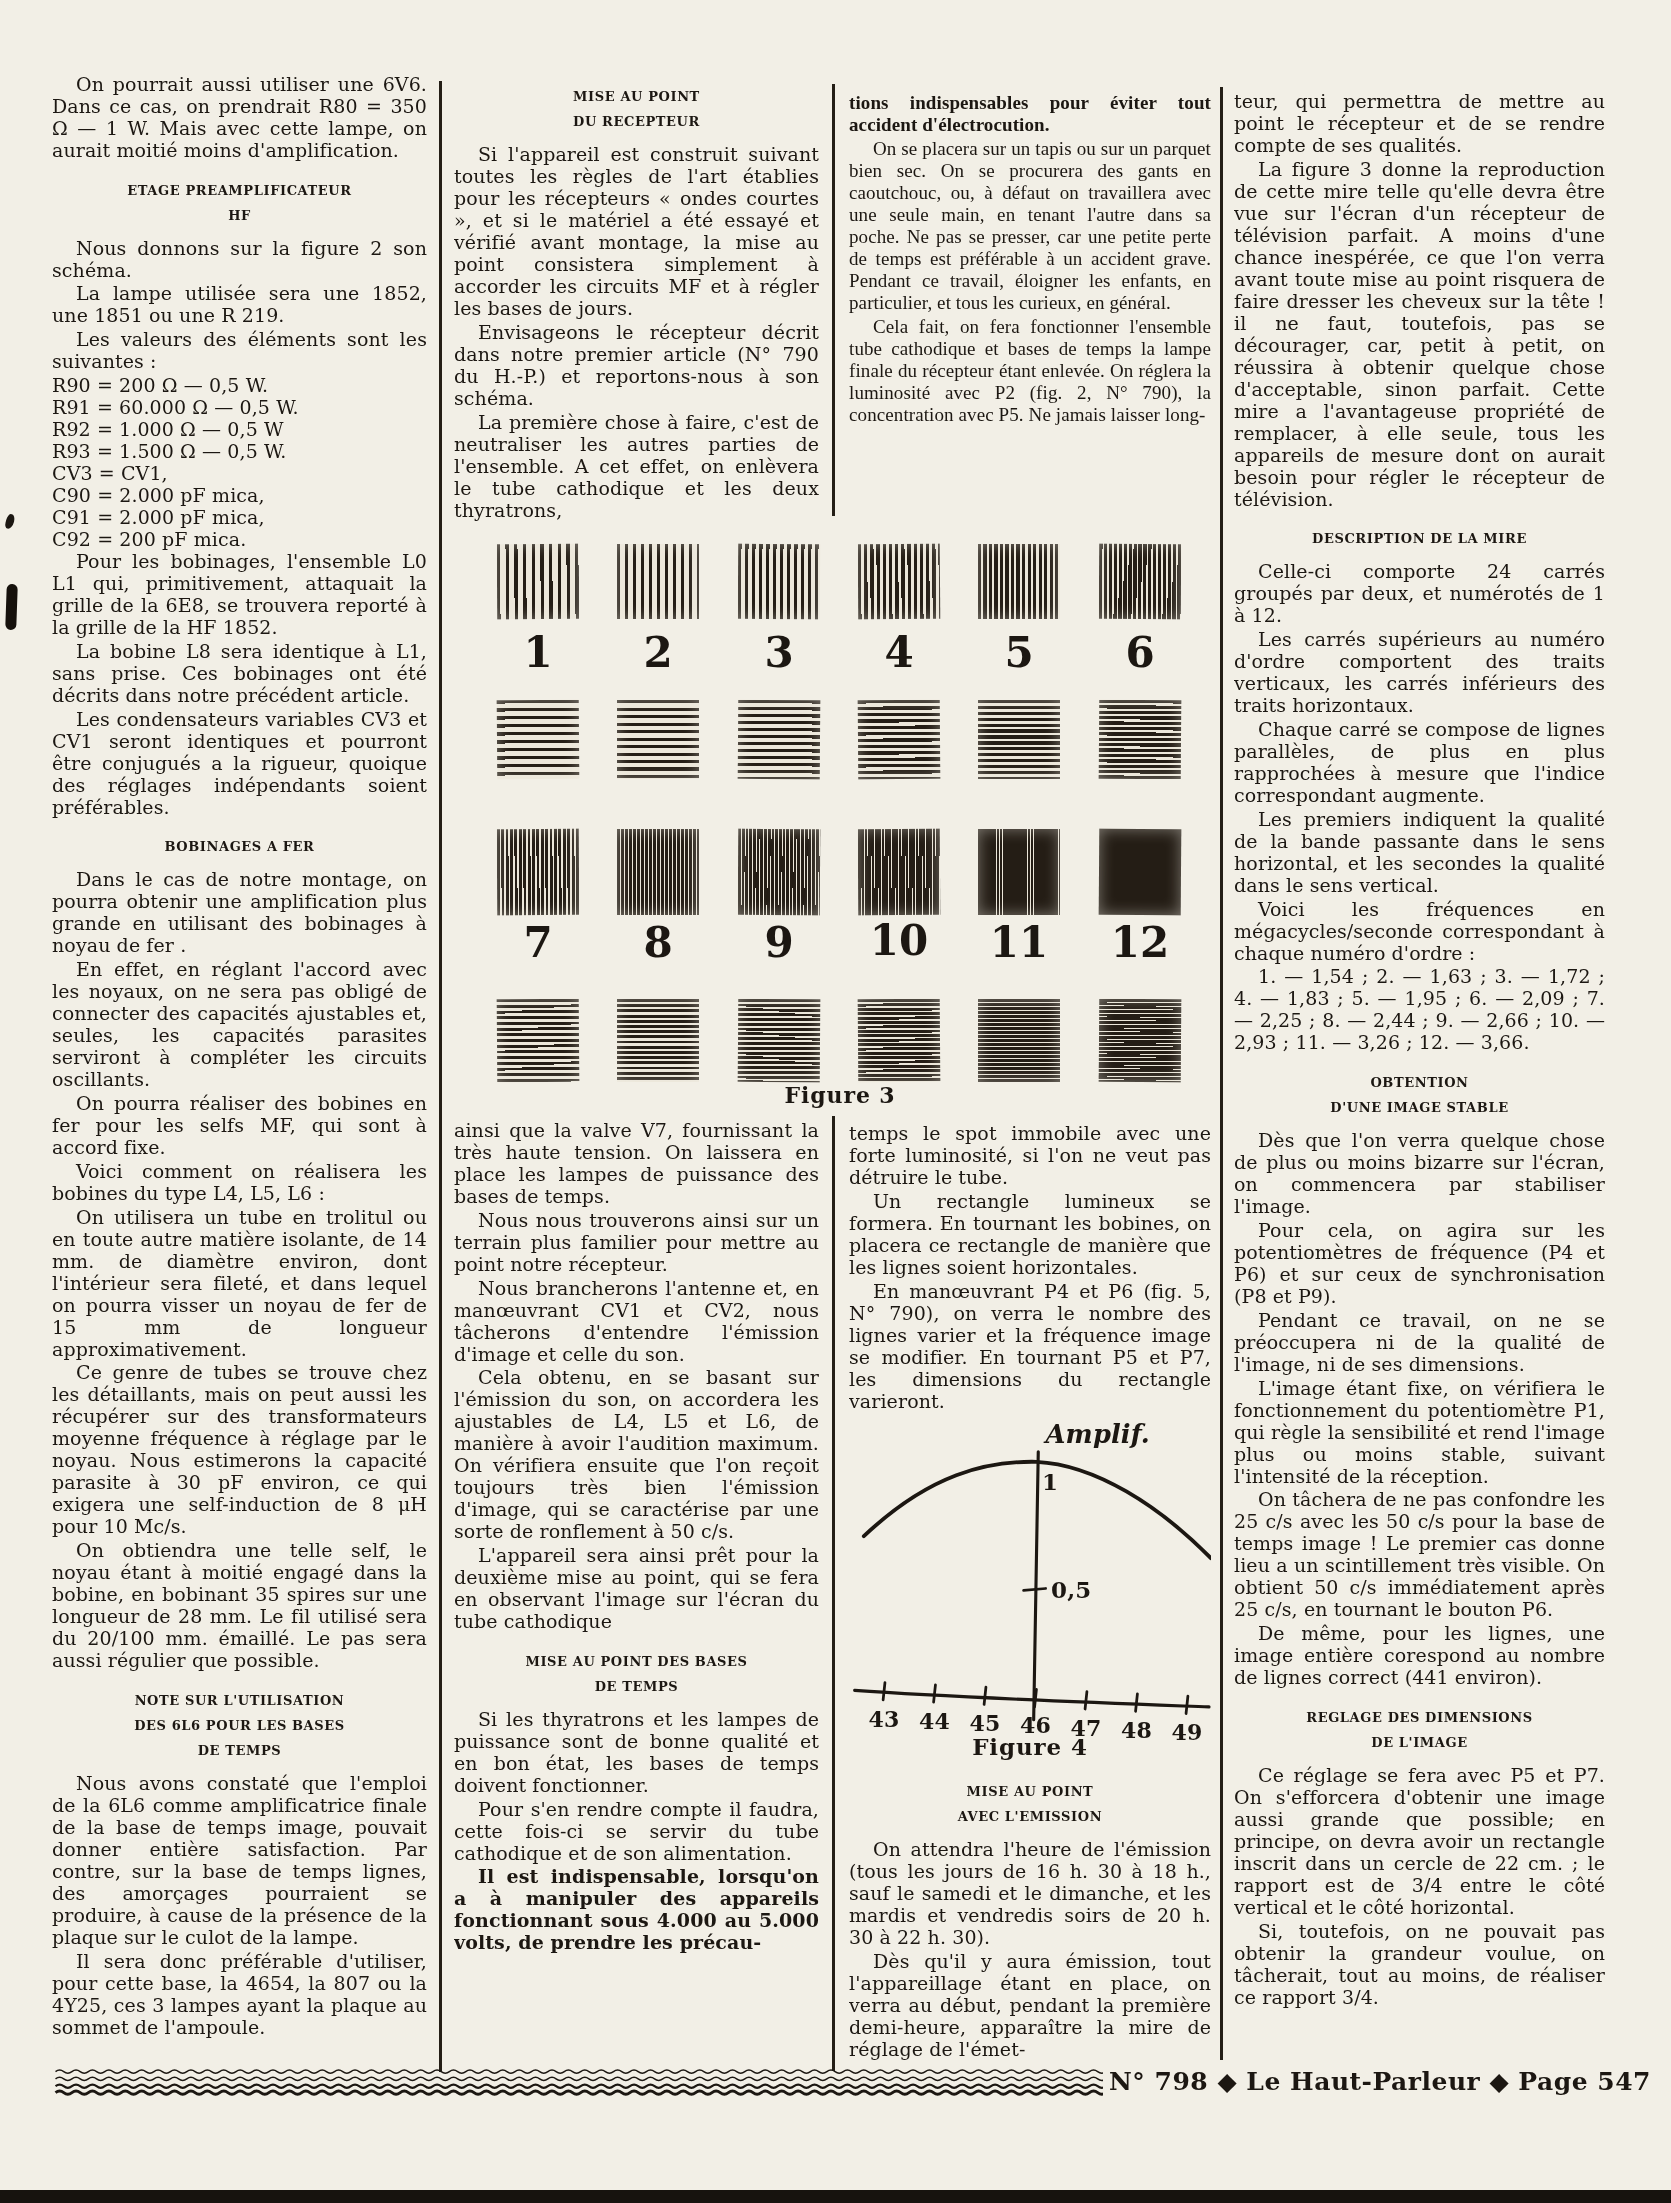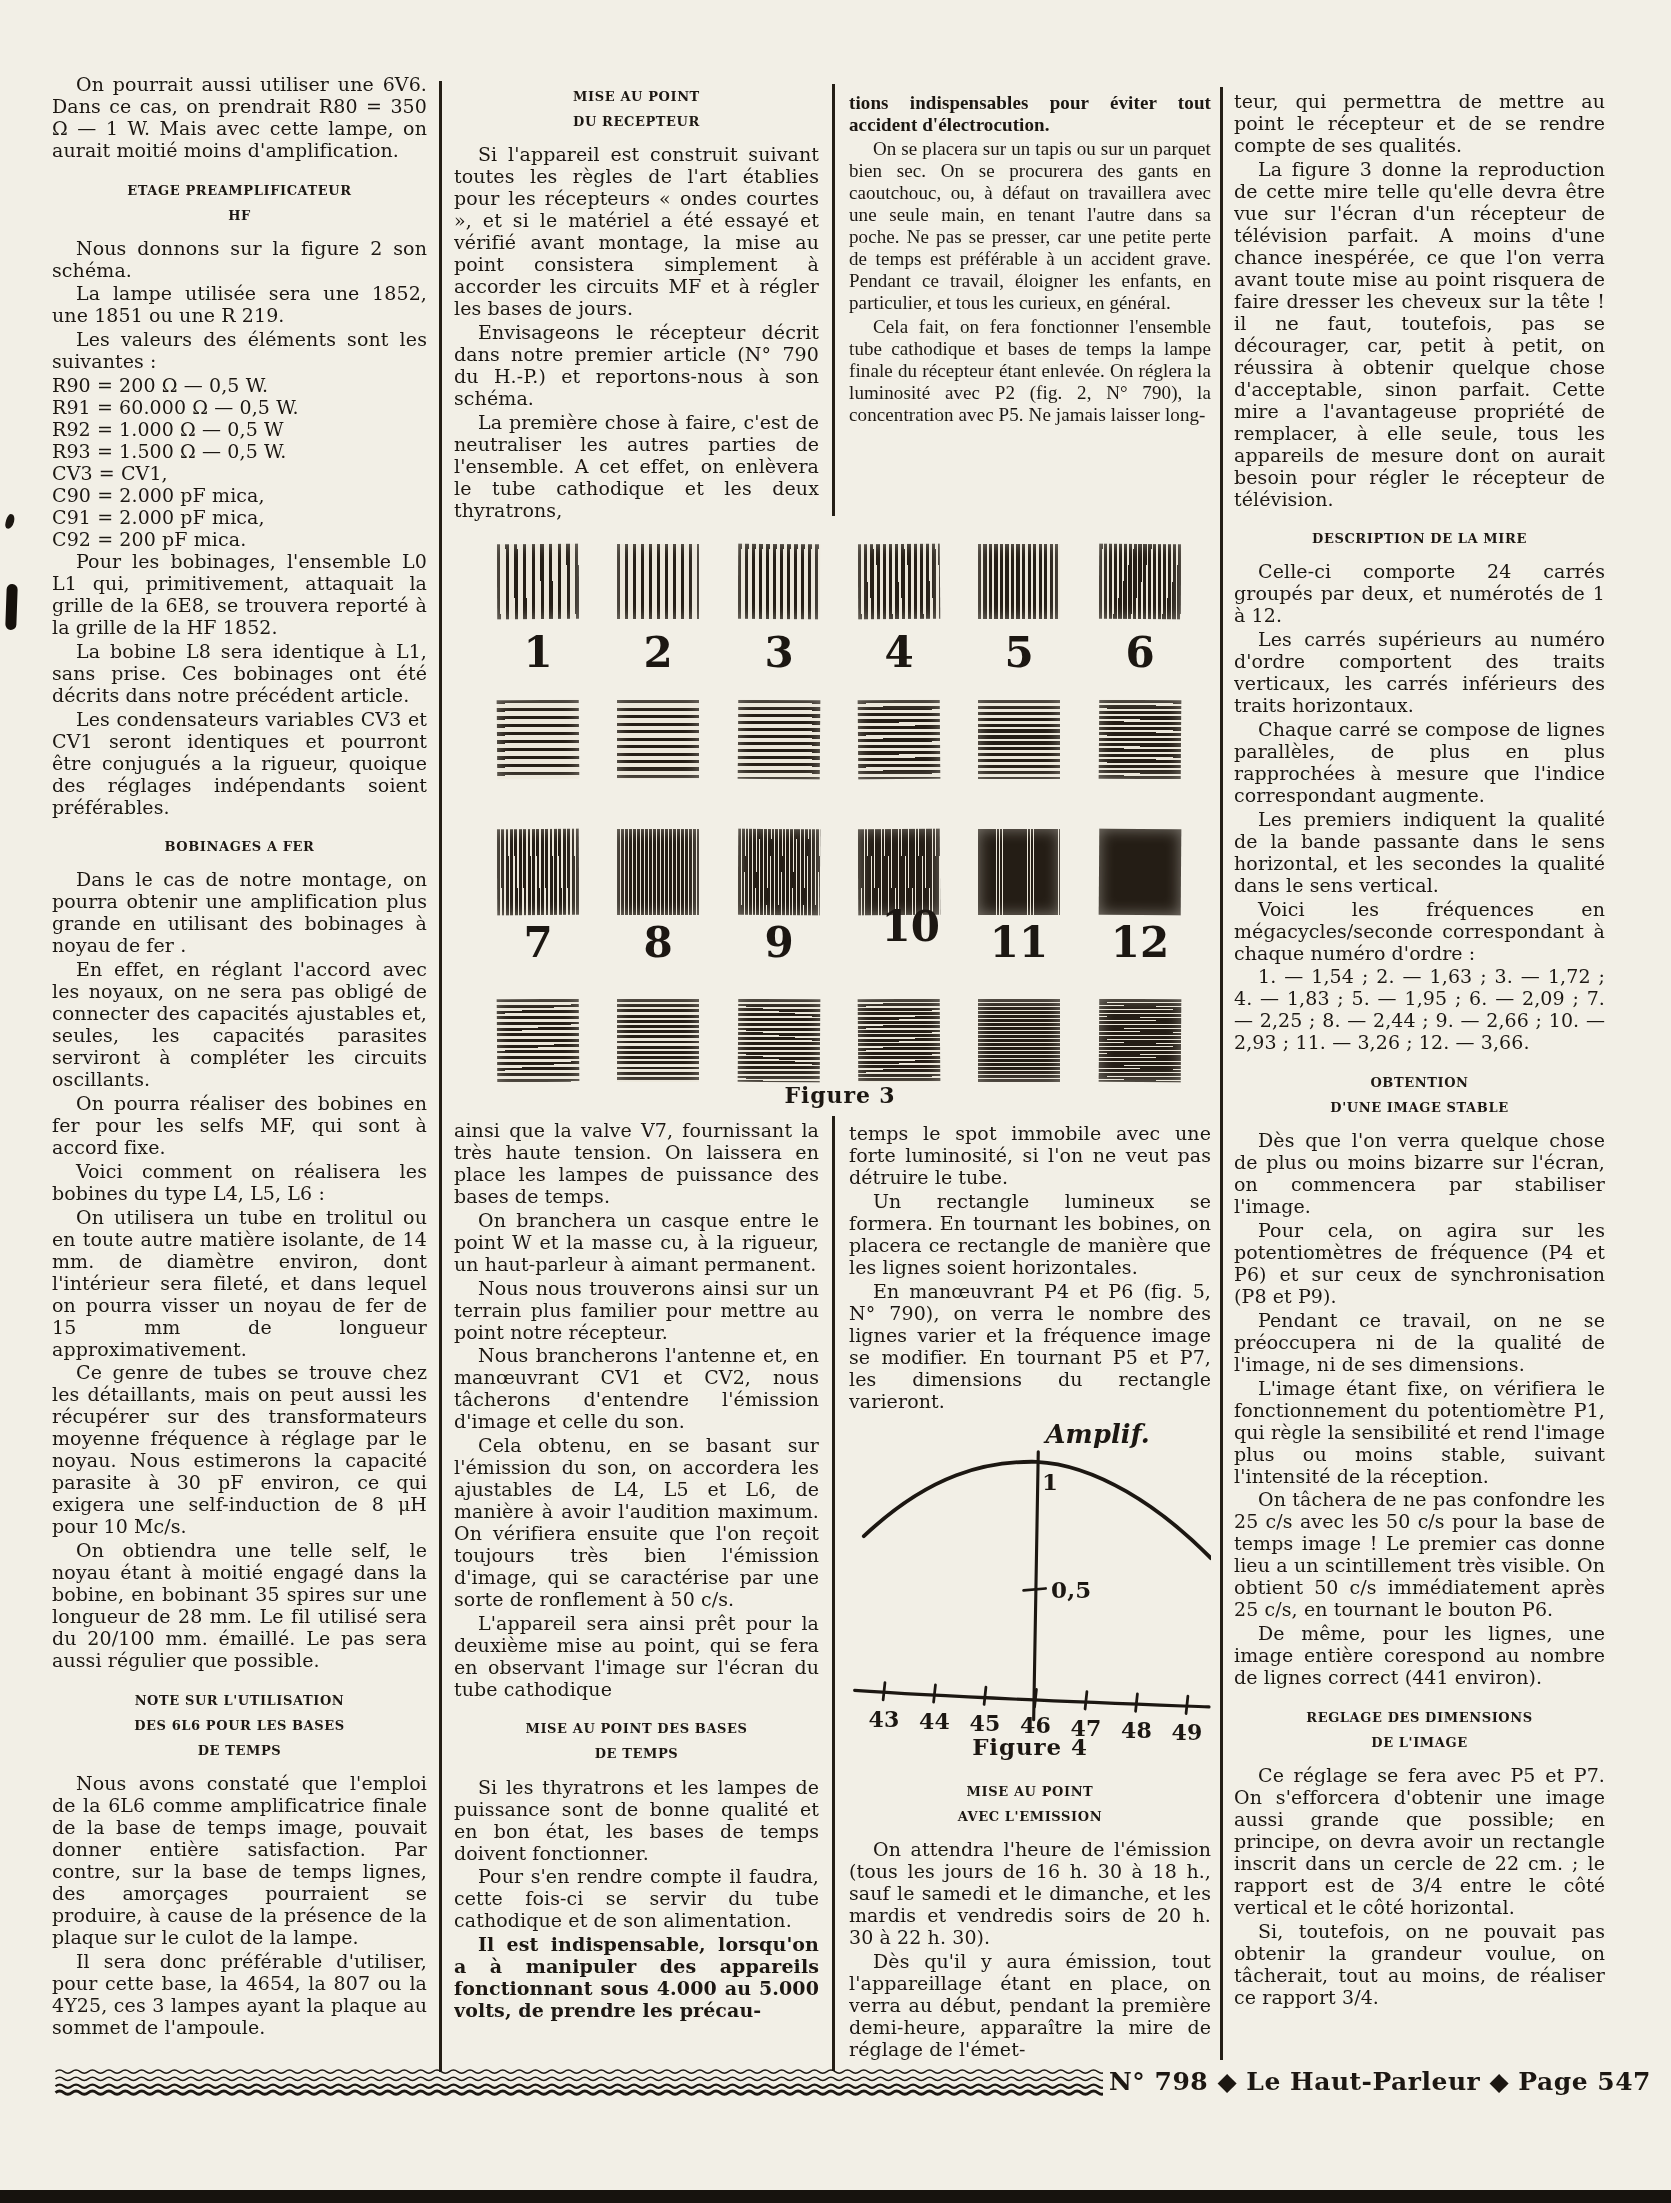--- a/index.html
+++ b/index.html
@@ -83,21 +83,20 @@
     </div>
   <div class="region" style="left:454px;top:84px;width:365px;height:448px;">
       <div class="heading">MISE AU POINT
 DU RECEPTEUR</div>
       <p class="para">Si l'appareil est construit suivant toutes les règles de l'art établies pour les récepteurs « ondes courtes », et si le matériel a été essayé et vérifié avant montage, la mise au point consistera simplement à accorder les circuits MF et à régler les bases de jours.</p>
       <p class="para">Envisageons le récepteur décrit dans notre premier article (N° 790 du H.-P.) et reportons-nous à son schéma.</p>
       <p class="para">La première chose à faire, c'est de neutraliser les autres parties de l'ensemble. A cet effet, on enlèvera le tube cathodique et les deux thyratrons,</p>
     </div>
   <div class="region" style="left:454px;top:1119px;width:365px;height:948px;">
       <p class="para noindent">ainsi que la valve V7, fournissant la très haute tension. On laissera en place les lampes de puissance des bases de temps.</p>
-      <p class="para">On branchera un casque entre le point W et la masse cu, à la rigueur, un haut-parleur à aimant permanent.</p>
       <p class="para">Nous nous trouverons ainsi sur un terrain plus familier pour mettre au point notre récepteur.</p>
       <p class="para">Nous brancherons l'antenne et, en manœuvrant CV1 et CV2, nous tâcherons d'entendre l'émission d'image et celle du son.</p>
       <p class="para">Cela obtenu, en se basant sur l'émission du son, on accordera les ajustables de L4, L5 et L6, de manière à avoir l'audition maximum. On vérifiera ensuite que l'on reçoit toujours très bien l'émission d'image, qui se caractérise par une sorte de ronflement à 50 c/s.</p>
       <p class="para">L'appareil sera ainsi prêt pour la deuxième mise au point, qui se fera en observant l'image sur l'écran du tube cathodique</p>
       <div class="heading">MISE AU POINT DES BASES
 DE TEMPS</div>
       <p class="para">Si les thyratrons et les lampes de puissance sont de bonne qualité et en bon état, les bases de temps doivent fonctionner.</p>
       <p class="para">Pour s'en rendre compte il faudra, cette fois-ci se servir du tube cathodique et de son alimentation.</p>
       <p class="para boldpara">Il est indispensable, lorsqu'on a à manipuler des appareils fonctionnant sous 4.000 au 5.000 volts, de prendre les précau-</p>
     </div>
@@ -206,21 +205,21 @@
       <div class="f3sq" style="left: 635px; top: 462px; height: 83px; transform: rotate(0.35deg); background: repeating-linear-gradient(rgb(36, 29, 21) 0px, rgb(36, 29, 21) 2.9px, rgb(236, 231, 218) 2.9px, rgb(236, 231, 218) 3.7px);"></div>
       <div class="f3num" style="left: 33px; top: 88px;">1</div>
       <div class="f3num" style="left: 153px; top: 88px;">2</div>
       <div class="f3num" style="left: 274px; top: 88px;">3</div>
       <div class="f3num" style="left: 394px; top: 88px;">4</div>
       <div class="f3num" style="left: 514px; top: 88px;">5</div>
       <div class="f3num" style="left: 635px; top: 88px;">6</div>
       <div class="f3num" style="left: 33px; top: 378px;">7</div>
       <div class="f3num" style="left: 153px; top: 378px;">8</div>
       <div class="f3num" style="left: 274px; top: 378px;">9</div>
-      <div class="f3num" style="left: 394px; top: 362px; text-align: right;">10</div>
+      <div class="f3num" style="left: 394px; top: 376px;">10</div>
       <div class="f3num" style="left: 514px; top: 378px; text-align: center;">11</div>
       <div class="f3num" style="left: 635px; top: 378px;">12</div>
     </div>
 
   <svg class="wavy" id="wavy" viewBox="0 0 1145 34" xmlns="http://www.w3.org/2000/svg">
       <path d="M0 4 Q4.5 0.5 9 4 Q13.5 7.5 18 4 Q22.5 0.5 27 4 Q31.5 7.5 36 4 Q40.5 0.5 45 4 Q49.5 7.5 54 4 Q58.5 0.5 63 4 Q67.5 7.5 72 4 Q76.5 0.5 81 4 Q85.5 7.5 90 4 Q94.5 0.5 99 4 Q103.5 7.5 108 4 Q112.5 0.5 117 4 Q121.5 7.5 126 4 Q130.5 0.5 135 4 Q139.5 7.5 144 4 Q148.5 0.5 153 4 Q157.5 7.5 162 4 Q166.5 0.5 171 4 Q175.5 7.5 180 4 Q184.5 0.5 189 4 Q193.5 7.5 198 4 Q202.5 0.5 207 4 Q211.5 7.5 216 4 Q220.5 0.5 225 4 Q229.5 7.5 234 4 Q238.5 0.5 243 4 Q247.5 7.5 252 4 Q256.5 0.5 261 4 Q265.5 7.5 270 4 Q274.5 0.5 279 4 Q283.5 7.5 288 4 Q292.5 0.5 297 4 Q301.5 7.5 306 4 Q310.5 0.5 315 4 Q319.5 7.5 324 4 Q328.5 0.5 333 4 Q337.5 7.5 342 4 Q346.5 0.5 351 4 Q355.5 7.5 360 4 Q364.5 0.5 369 4 Q373.5 7.5 378 4 Q382.5 0.5 387 4 Q391.5 7.5 396 4 Q400.5 0.5 405 4 Q409.5 7.5 414 4 Q418.5 0.5 423 4 Q427.5 7.5 432 4 Q436.5 0.5 441 4 Q445.5 7.5 450 4 Q454.5 0.5 459 4 Q463.5 7.5 468 4 Q472.5 0.5 477 4 Q481.5 7.5 486 4 Q490.5 0.5 495 4 Q499.5 7.5 504 4 Q508.5 0.5 513 4 Q517.5 7.5 522 4 Q526.5 0.5 531 4 Q535.5 7.5 540 4 Q544.5 0.5 549 4 Q553.5 7.5 558 4 Q562.5 0.5 567 4 Q571.5 7.5 576 4 Q580.5 0.5 585 4 Q589.5 7.5 594 4 Q598.5 0.5 603 4 Q607.5 7.5 612 4 Q616.5 0.5 621 4 Q625.5 7.5 630 4 Q634.5 0.5 639 4 Q643.5 7.5 648 4 Q652.5 0.5 657 4 Q661.5 7.5 666 4 Q670.5 0.5 675 4 Q679.5 7.5 684 4 Q688.5 0.5 693 4 Q697.5 7.5 702 4 Q706.5 0.5 711 4 Q715.5 7.5 720 4 Q724.5 0.5 729 4 Q733.5 7.5 738 4 Q742.5 0.5 747 4 Q751.5 7.5 756 4 Q760.5 0.5 765 4 Q769.5 7.5 774 4 Q778.5 0.5 783 4 Q787.5 7.5 792 4 Q796.5 0.5 801 4 Q805.5 7.5 810 4 Q814.5 0.5 819 4 Q823.5 7.5 828 4 Q832.5 0.5 837 4 Q841.5 7.5 846 4 Q850.5 0.5 855 4 Q859.5 7.5 864 4 Q868.5 0.5 873 4 Q877.5 7.5 882 4 Q886.5 0.5 891 4 Q895.5 7.5 900 4 Q904.5 0.5 909 4 Q913.5 7.5 918 4 Q922.5 0.5 927 4 Q931.5 7.5 936 4 Q940.5 0.5 945 4 Q949.5 7.5 954 4 Q958.5 0.5 963 4 Q967.5 7.5 972 4 Q976.5 0.5 981 4 Q985.5 7.5 990 4 Q994.5 0.5 999 4 Q1003.5 7.5 1008 4 Q1012.5 0.5 1017 4 Q1021.5 7.5 1026 4 Q1030.5 0.5 1035 4 Q1039.5 7.5 1044 4 Q1048.5 0.5 1053 4 Q1057.5 7.5 1062 4 Q1066.5 0.5 1071 4 Q1075.5 7.5 1080 4 Q1084.5 0.5 1089 4 Q1093.5 7.5 1098 4 Q1102.5 0.5 1107 4 Q1111.5 7.5 1116 4 Q1120.5 0.5 1125 4 Q1129.5 7.5 1134 4 Q1138.5 0.5 1143 4 Q1147.5 7.5 1152 4" fill="none" stroke="#1c1712" stroke-width="1.6"></path>
       <path d="M0 12 Q4.5 8.5 9 12 Q13.5 15.5 18 12 Q22.5 8.5 27 12 Q31.5 15.5 36 12 Q40.5 8.5 45 12 Q49.5 15.5 54 12 Q58.5 8.5 63 12 Q67.5 15.5 72 12 Q76.5 8.5 81 12 Q85.5 15.5 90 12 Q94.5 8.5 99 12 Q103.5 15.5 108 12 Q112.5 8.5 117 12 Q121.5 15.5 126 12 Q130.5 8.5 135 12 Q139.5 15.5 144 12 Q148.5 8.5 153 12 Q157.5 15.5 162 12 Q166.5 8.5 171 12 Q175.5 15.5 180 12 Q184.5 8.5 189 12 Q193.5 15.5 198 12 Q202.5 8.5 207 12 Q211.5 15.5 216 12 Q220.5 8.5 225 12 Q229.5 15.5 234 12 Q238.5 8.5 243 12 Q247.5 15.5 252 12 Q256.5 8.5 261 12 Q265.5 15.5 270 12 Q274.5 8.5 279 12 Q283.5 15.5 288 12 Q292.5 8.5 297 12 Q301.5 15.5 306 12 Q310.5 8.5 315 12 Q319.5 15.5 324 12 Q328.5 8.5 333 12 Q337.5 15.5 342 12 Q346.5 8.5 351 12 Q355.5 15.5 360 12 Q364.5 8.5 369 12 Q373.5 15.5 378 12 Q382.5 8.5 387 12 Q391.5 15.5 396 12 Q400.5 8.5 405 12 Q409.5 15.5 414 12 Q418.5 8.5 423 12 Q427.5 15.5 432 12 Q436.5 8.5 441 12 Q445.5 15.5 450 12 Q454.5 8.5 459 12 Q463.5 15.5 468 12 Q472.5 8.5 477 12 Q481.5 15.5 486 12 Q490.5 8.5 495 12 Q499.5 15.5 504 12 Q508.5 8.5 513 12 Q517.5 15.5 522 12 Q526.5 8.5 531 12 Q535.5 15.5 540 12 Q544.5 8.5 549 12 Q553.5 15.5 558 12 Q562.5 8.5 567 12 Q571.5 15.5 576 12 Q580.5 8.5 585 12 Q589.5 15.5 594 12 Q598.5 8.5 603 12 Q607.5 15.5 612 12 Q616.5 8.5 621 12 Q625.5 15.5 630 12 Q634.5 8.5 639 12 Q643.5 15.5 648 12 Q652.5 8.5 657 12 Q661.5 15.5 666 12 Q670.5 8.5 675 12 Q679.5 15.5 684 12 Q688.5 8.5 693 12 Q697.5 15.5 702 12 Q706.5 8.5 711 12 Q715.5 15.5 720 12 Q724.5 8.5 729 12 Q733.5 15.5 738 12 Q742.5 8.5 747 12 Q751.5 15.5 756 12 Q760.5 8.5 765 12 Q769.5 15.5 774 12 Q778.5 8.5 783 12 Q787.5 15.5 792 12 Q796.5 8.5 801 12 Q805.5 15.5 810 12 Q814.5 8.5 819 12 Q823.5 15.5 828 12 Q832.5 8.5 837 12 Q841.5 15.5 846 12 Q850.5 8.5 855 12 Q859.5 15.5 864 12 Q868.5 8.5 873 12 Q877.5 15.5 882 12 Q886.5 8.5 891 12 Q895.5 15.5 900 12 Q904.5 8.5 909 12 Q913.5 15.5 918 12 Q922.5 8.5 927 12 Q931.5 15.5 936 12 Q940.5 8.5 945 12 Q949.5 15.5 954 12 Q958.5 8.5 963 12 Q967.5 15.5 972 12 Q976.5 8.5 981 12 Q985.5 15.5 990 12 Q994.5 8.5 999 12 Q1003.5 15.5 1008 12 Q1012.5 8.5 1017 12 Q1021.5 15.5 1026 12 Q1030.5 8.5 1035 12 Q1039.5 15.5 1044 12 Q1048.5 8.5 1053 12 Q1057.5 15.5 1062 12 Q1066.5 8.5 1071 12 Q1075.5 15.5 1080 12 Q1084.5 8.5 1089 12 Q1093.5 15.5 1098 12 Q1102.5 8.5 1107 12 Q1111.5 15.5 1116 12 Q1120.5 8.5 1125 12 Q1129.5 15.5 1134 12 Q1138.5 8.5 1143 12 Q1147.5 15.5 1152 12" fill="none" stroke="#1c1712" stroke-width="1.6"></path>
       <path d="M0 20 Q4.5 16.5 9 20 Q13.5 23.5 18 20 Q22.5 16.5 27 20 Q31.5 23.5 36 20 Q40.5 16.5 45 20 Q49.5 23.5 54 20 Q58.5 16.5 63 20 Q67.5 23.5 72 20 Q76.5 16.5 81 20 Q85.5 23.5 90 20 Q94.5 16.5 99 20 Q103.5 23.5 108 20 Q112.5 16.5 117 20 Q121.5 23.5 126 20 Q130.5 16.5 135 20 Q139.5 23.5 144 20 Q148.5 16.5 153 20 Q157.5 23.5 162 20 Q166.5 16.5 171 20 Q175.5 23.5 180 20 Q184.5 16.5 189 20 Q193.5 23.5 198 20 Q202.5 16.5 207 20 Q211.5 23.5 216 20 Q220.5 16.5 225 20 Q229.5 23.5 234 20 Q238.5 16.5 243 20 Q247.5 23.5 252 20 Q256.5 16.5 261 20 Q265.5 23.5 270 20 Q274.5 16.5 279 20 Q283.5 23.5 288 20 Q292.5 16.5 297 20 Q301.5 23.5 306 20 Q310.5 16.5 315 20 Q319.5 23.5 324 20 Q328.5 16.5 333 20 Q337.5 23.5 342 20 Q346.5 16.5 351 20 Q355.5 23.5 360 20 Q364.5 16.5 369 20 Q373.5 23.5 378 20 Q382.5 16.5 387 20 Q391.5 23.5 396 20 Q400.5 16.5 405 20 Q409.5 23.5 414 20 Q418.5 16.5 423 20 Q427.5 23.5 432 20 Q436.5 16.5 441 20 Q445.5 23.5 450 20 Q454.5 16.5 459 20 Q463.5 23.5 468 20 Q472.5 16.5 477 20 Q481.5 23.5 486 20 Q490.5 16.5 495 20 Q499.5 23.5 504 20 Q508.5 16.5 513 20 Q517.5 23.5 522 20 Q526.5 16.5 531 20 Q535.5 23.5 540 20 Q544.5 16.5 549 20 Q553.5 23.5 558 20 Q562.5 16.5 567 20 Q571.5 23.5 576 20 Q580.5 16.5 585 20 Q589.5 23.5 594 20 Q598.5 16.5 603 20 Q607.5 23.5 612 20 Q616.5 16.5 621 20 Q625.5 23.5 630 20 Q634.5 16.5 639 20 Q643.5 23.5 648 20 Q652.5 16.5 657 20 Q661.5 23.5 666 20 Q670.5 16.5 675 20 Q679.5 23.5 684 20 Q688.5 16.5 693 20 Q697.5 23.5 702 20 Q706.5 16.5 711 20 Q715.5 23.5 720 20 Q724.5 16.5 729 20 Q733.5 23.5 738 20 Q742.5 16.5 747 20 Q751.5 23.5 756 20 Q760.5 16.5 765 20 Q769.5 23.5 774 20 Q778.5 16.5 783 20 Q787.5 23.5 792 20 Q796.5 16.5 801 20 Q805.5 23.5 810 20 Q814.5 16.5 819 20 Q823.5 23.5 828 20 Q832.5 16.5 837 20 Q841.5 23.5 846 20 Q850.5 16.5 855 20 Q859.5 23.5 864 20 Q868.5 16.5 873 20 Q877.5 23.5 882 20 Q886.5 16.5 891 20 Q895.5 23.5 900 20 Q904.5 16.5 909 20 Q913.5 23.5 918 20 Q922.5 16.5 927 20 Q931.5 23.5 936 20 Q940.5 16.5 945 20 Q949.5 23.5 954 20 Q958.5 16.5 963 20 Q967.5 23.5 972 20 Q976.5 16.5 981 20 Q985.5 23.5 990 20 Q994.5 16.5 999 20 Q1003.5 23.5 1008 20 Q1012.5 16.5 1017 20 Q1021.5 23.5 1026 20 Q1030.5 16.5 1035 20 Q1039.5 23.5 1044 20 Q1048.5 16.5 1053 20 Q1057.5 23.5 1062 20 Q1066.5 16.5 1071 20 Q1075.5 23.5 1080 20 Q1084.5 16.5 1089 20 Q1093.5 23.5 1098 20 Q1102.5 16.5 1107 20 Q1111.5 23.5 1116 20 Q1120.5 16.5 1125 20 Q1129.5 23.5 1134 20 Q1138.5 16.5 1143 20 Q1147.5 23.5 1152 20" fill="none" stroke="#1c1712" stroke-width="2.4"></path>
       <path d="M0 27 Q4.5 23.5 9 27 Q13.5 30.5 18 27 Q22.5 23.5 27 27 Q31.5 30.5 36 27 Q40.5 23.5 45 27 Q49.5 30.5 54 27 Q58.5 23.5 63 27 Q67.5 30.5 72 27 Q76.5 23.5 81 27 Q85.5 30.5 90 27 Q94.5 23.5 99 27 Q103.5 30.5 108 27 Q112.5 23.5 117 27 Q121.5 30.5 126 27 Q130.5 23.5 135 27 Q139.5 30.5 144 27 Q148.5 23.5 153 27 Q157.5 30.5 162 27 Q166.5 23.5 171 27 Q175.5 30.5 180 27 Q184.5 23.5 189 27 Q193.5 30.5 198 27 Q202.5 23.5 207 27 Q211.5 30.5 216 27 Q220.5 23.5 225 27 Q229.5 30.5 234 27 Q238.5 23.5 243 27 Q247.5 30.5 252 27 Q256.5 23.5 261 27 Q265.5 30.5 270 27 Q274.5 23.5 279 27 Q283.5 30.5 288 27 Q292.5 23.5 297 27 Q301.5 30.5 306 27 Q310.5 23.5 315 27 Q319.5 30.5 324 27 Q328.5 23.5 333 27 Q337.5 30.5 342 27 Q346.5 23.5 351 27 Q355.5 30.5 360 27 Q364.5 23.5 369 27 Q373.5 30.5 378 27 Q382.5 23.5 387 27 Q391.5 30.5 396 27 Q400.5 23.5 405 27 Q409.5 30.5 414 27 Q418.5 23.5 423 27 Q427.5 30.5 432 27 Q436.5 23.5 441 27 Q445.5 30.5 450 27 Q454.5 23.5 459 27 Q463.5 30.5 468 27 Q472.5 23.5 477 27 Q481.5 30.5 486 27 Q490.5 23.5 495 27 Q499.5 30.5 504 27 Q508.5 23.5 513 27 Q517.5 30.5 522 27 Q526.5 23.5 531 27 Q535.5 30.5 540 27 Q544.5 23.5 549 27 Q553.5 30.5 558 27 Q562.5 23.5 567 27 Q571.5 30.5 576 27 Q580.5 23.5 585 27 Q589.5 30.5 594 27 Q598.5 23.5 603 27 Q607.5 30.5 612 27 Q616.5 23.5 621 27 Q625.5 30.5 630 27 Q634.5 23.5 639 27 Q643.5 30.5 648 27 Q652.5 23.5 657 27 Q661.5 30.5 666 27 Q670.5 23.5 675 27 Q679.5 30.5 684 27 Q688.5 23.5 693 27 Q697.5 30.5 702 27 Q706.5 23.5 711 27 Q715.5 30.5 720 27 Q724.5 23.5 729 27 Q733.5 30.5 738 27 Q742.5 23.5 747 27 Q751.5 30.5 756 27 Q760.5 23.5 765 27 Q769.5 30.5 774 27 Q778.5 23.5 783 27 Q787.5 30.5 792 27 Q796.5 23.5 801 27 Q805.5 30.5 810 27 Q814.5 23.5 819 27 Q823.5 30.5 828 27 Q832.5 23.5 837 27 Q841.5 30.5 846 27 Q850.5 23.5 855 27 Q859.5 30.5 864 27 Q868.5 23.5 873 27 Q877.5 30.5 882 27 Q886.5 23.5 891 27 Q895.5 30.5 900 27 Q904.5 23.5 909 27 Q913.5 30.5 918 27 Q922.5 23.5 927 27 Q931.5 30.5 936 27 Q940.5 23.5 945 27 Q949.5 30.5 954 27 Q958.5 23.5 963 27 Q967.5 30.5 972 27 Q976.5 23.5 981 27 Q985.5 30.5 990 27 Q994.5 23.5 999 27 Q1003.5 30.5 1008 27 Q1012.5 23.5 1017 27 Q1021.5 30.5 1026 27 Q1030.5 23.5 1035 27 Q1039.5 30.5 1044 27 Q1048.5 23.5 1053 27 Q1057.5 30.5 1062 27 Q1066.5 23.5 1071 27 Q1075.5 30.5 1080 27 Q1084.5 23.5 1089 27 Q1093.5 30.5 1098 27 Q1102.5 23.5 1107 27 Q1111.5 30.5 1116 27 Q1120.5 23.5 1125 27 Q1129.5 30.5 1134 27 Q1138.5 23.5 1143 27 Q1147.5 30.5 1152 27" fill="none" stroke="#1c1712" stroke-width="3.2"></path>
     </svg>

